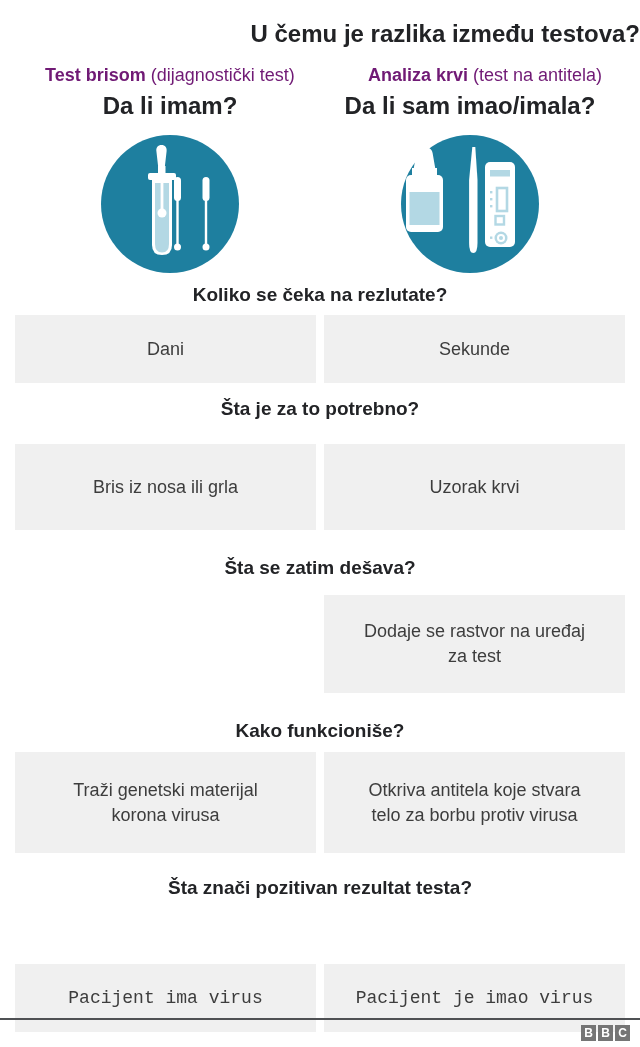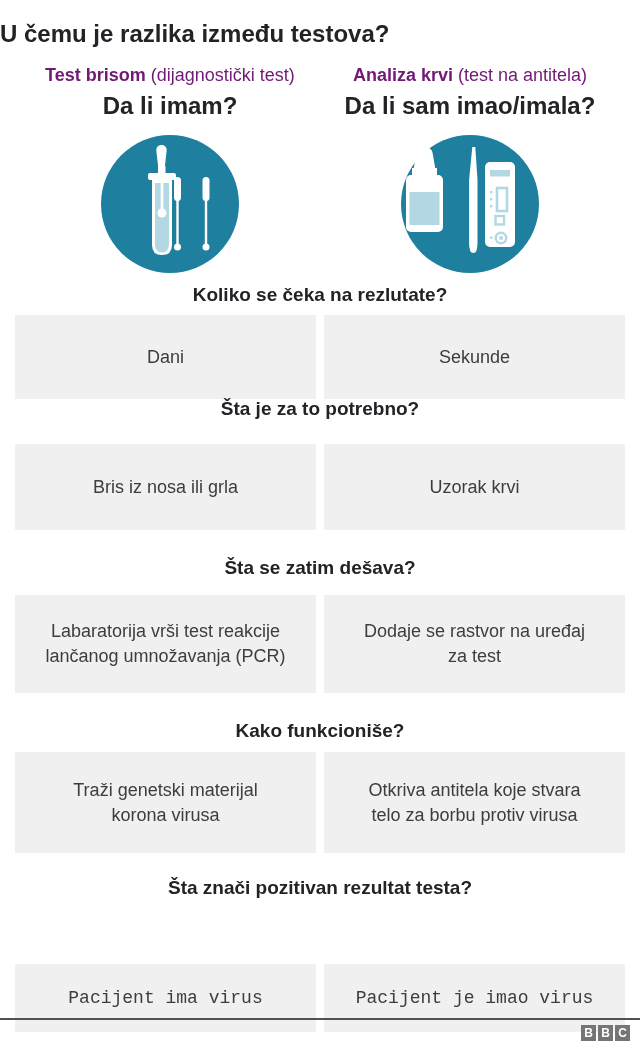--- a/index.html
+++ b/index.html
@@ -1,44 +1,44 @@
 <!DOCTYPE html>
 <html><head>
 <meta charset="utf-8">
 <style>
   * { margin:0; padding:0; box-sizing:border-box; }
   html,body { background:#fff; }
   body { font-family:"Liberation Sans","DejaVu Sans",sans-serif; }
   .canvas{ position:relative; width:640px; height:1047px; background:#ffffff; margin:0 auto; overflow:hidden; }
 
-  .title{ position:absolute; top:20px; left:0; width:640px; text-align:left;
+  .title{ position:absolute; top:20px; left:0; width:640px; text-align:right;
           font-size:24px; font-weight:bold; color:#222326; line-height:28px; }
 
   .col-label{ position:absolute; top:63px; width:300px; text-align:center;
               font-size:18px; color:#701a75; line-height:24px; }
   .col-label .name{ font-weight:bold; }
-  .col-label.left{ left:20px; } .col-label.right{ left:320px; }
+  .col-label.left{ left:20px; } .col-label.right{ left:335px; }
 
   .col-question{ position:absolute; top:95px; width:300px; text-align:center;
                  font-size:24px; font-weight:bold; color:#222326; line-height:22px; }
   .col-question.left{ left:20px; } .col-question.right{ left:320px; }
 
   .icon-circle{ position:absolute; top:135px; width:138px; height:138px; }
   .icon-circle.left{ left:101px; } .icon-circle.right{ left:401px; }
   .icon-circle svg{ display:block; }
 
   .section-q{ position:absolute; left:0; width:640px; text-align:center;
               font-size:19px; font-weight:bold; color:#222326; line-height:22px; }
   .cell{ position:absolute; width:301px; background:#f0f0f0; display:flex;
          align-items:center; justify-content:center; text-align:center;
          font-size:18px; line-height:25px; color:#3d3d3d; white-space:pre-line;
          padding:0 14px; }
   .cell.left{ left:15px; } .cell.right{ left:324px; }
 
-  .q1{ top:284px; } .c1{ top:315px; height:84px; }
+  .q1{ top:284px; } .c1{ top:315px; height:68px; }
   .q2{ top:398px; } .c2{ top:444px; height:86px; }
   .q3{ top:557px; } .c3{ top:595px; height:98px; }
   .q4{ top:720px; } .c4{ top:752px; height:101px; }
   .q5{ top:877px; } .c5{ top:964px; height:68px;font-family:Liberation Mono, monospace; }
 
   .footer-rule{ position:absolute; top:1018px; left:0; width:640px; height:2px; background:#4f5154; }
   .bbc-logo{ position:absolute; top:1025px; right:10px; display:flex; gap:2px; }
   .bbc-box{ width:15px; height:16px; background:#757575; color:#ffffff;
             font-size:12px; font-weight:bold; display:flex; align-items:center;
             justify-content:center; }
@@ -114,22 +114,20 @@
 
   <div class="section-q q1">Koliko se čeka na rezlutate?</div>
   <div class="cell left c1">Dani</div>
   <div class="cell right c1">Sekunde</div>
 
   <div class="section-q q2">Šta je za to potrebno?</div>
   <div class="cell left c2">Bris iz nosa ili grla</div>
   <div class="cell right c2">Uzorak krvi</div>
 
   <div class="section-q q3">Šta se zatim dešava?</div>
-  <div class="cell left c3">Labaratorija vrši test reakcije
-lančanog umnožavanja (PCR)</div>
   <div class="cell right c3">Dodaje se rastvor na uređaj
 za test</div>
 
   <div class="section-q q4">Kako funkcioniše?</div>
   <div class="cell left c4">Traži genetski materijal
 korona virusa</div>
   <div class="cell right c4">Otkriva antitela koje stvara
 telo za borbu protiv virusa</div>
 
   <div class="section-q q5">Šta znači pozitivan rezultat testa?</div>

